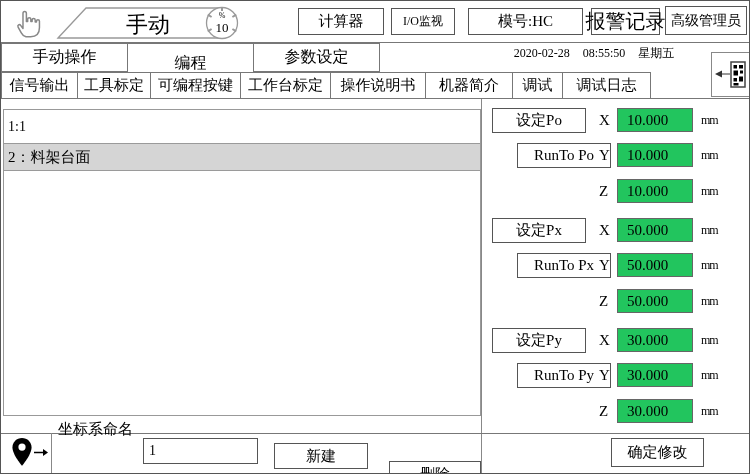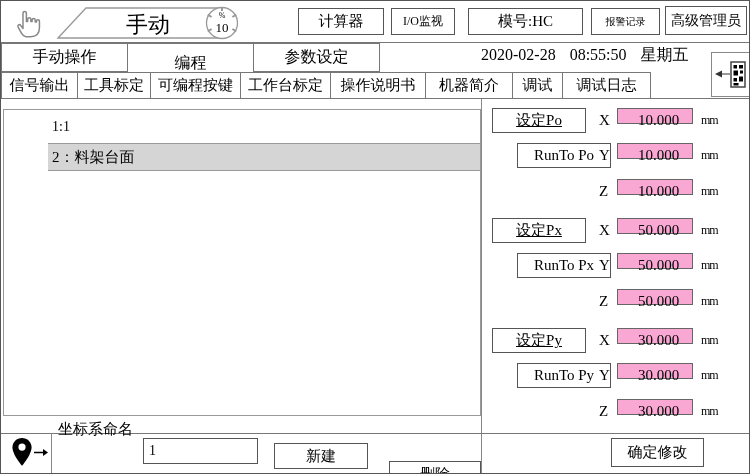--- a/index.html
+++ b/index.html
@@ -15,31 +15,31 @@
     font-size:15px; white-space:nowrap; cursor:default;
   }
   .tabcell {
     position:absolute; box-sizing:border-box; background:#fff;
     border:1px solid #777; display:flex; align-items:center; justify-content:center;
     white-space:nowrap;
   }
   .hairline-h { position:absolute; height:1px; background:#777; }
   .hairline-v { position:absolute; width:1px; background:#888; }
   .topbar { position:absolute; left:0; top:0; width:100%; height:42px; border-bottom:1px solid #777; box-sizing:border-box; background:#fff;padding-left:12px; }
-  .datewrap { position:absolute; left:470px; top:44px; width:236px; height:18px; text-align:left; font-size:16px; }
+  .datewrap { position:absolute; left:470px; top:44px; width:236px; height:18px; text-align:center; font-size:12px; }
   .datewrap span { margin-left:10px; }
-  .listpanel { position:absolute; left:2px; top:108px; width:478px; height:307px; border:1px solid #999; background:#fff; box-sizing:border-box;padding-left:44px; }
+  .listpanel { position:absolute; left:2px; top:108px; width:478px; height:307px; border:1px solid #999; background:#fff; box-sizing:border-box; }
   .listrow { box-sizing:border-box; display:flex; align-items:center; padding-left:4px; font-size:14px; }
   .listrow.r1 { height:34px; border-bottom:1px solid #bbb; background:#fff; }
   .listrow.r2 { height:28px; border-top:1px solid #9a9a9a; border-bottom:1px solid #9a9a9a; background:#d5d5d5; font-size:15px; margin-top:-1px; }
   .group { position:absolute; left:480px; width:270px; height:100px; }
   .group .setbtn, .group .runbtn { position:absolute; left:11px; width:94px; height:25px; }
-  .group .runbtn { top:35px;margin-left:25px; } .group .setbtn { top:0;text-decoration:underline; }
+  .group .runbtn { top:35px;margin-left:25px; } .group .setbtn { top:0; }
   .axis-label { position:absolute; left:118px; width:16px; font-size:15px; }
-  .axis-input { position:absolute; left:136px; width:76px; height:16px; border:1px solid #666; background:#f9a8d4; box-sizing:border-box; font-size:15px; line-height:22px; padding-left:20px; }
+  .axis-input { position:absolute; left:136px; width:76px; height:24px; border:1px solid #666; background:#22c55e; box-sizing:border-box; font-size:15px; line-height:22px; padding-left:9px; }
   .axis-unit { position:absolute; left:220px; font-size:12px; letter-spacing:-1px; }
   input.namebox {
     position:absolute; box-sizing:border-box; border:1px solid #555; background:#fff;
     font-family:inherit; font-size:14px; padding:0 0 0 5px; outline:none;
   }
   svg text { font-family:"Liberation Serif","DejaVu Serif",serif; fill:#000; }
 </style>
 </head>
 <body>
 
@@ -62,21 +62,21 @@
         <line x1="176.4" y1="24" x2="180.3" y2="26.3"></line>
       </g>
       <text x="92" y="27" font-size="22" text-anchor="middle">手动</text>
       <text x="166" y="13" font-size="8" text-anchor="middle">%</text>
       <text x="166" y="27" font-size="13" text-anchor="middle">10</text>
     </svg>
 
     <div class="btn" style="left:297px;top:7px;width:86px;height:27px">计算器</div>
     <div class="btn" style="left:390px;top:7px;width:64px;height:27px;font-size:12px">I/O监视</div>
     <div class="btn" style="left:467px;top:7px;width:115px;height:27px">模号:HC</div>
-    <div class="btn" style="left:590px;top:7px;width:69px;height:27px;font-size:10px">报警记录</div>
+    <div class="btn" style="left:590px;top:7px;width:69px;height:27px;font-size:20px">报警记录</div>
     <div class="btn" style="left:664px;top:5px;width:82px;height:29px;font-size:14px">高级管理员</div>
   </div>
 
   <div class="tabcell" style="left:0;top:42px;width:127px;height:29px;font-size:16px">手动操作</div>
   <div class="tabcell" style="left:126px;top:42px;width:127px;height:40px;font-size:16px">编程</div>
   <div class="tabcell" style="left:252px;top:42px;width:127px;height:29px;font-size:16px">参数设定</div>
 
   <div class="datewrap">
     <span>2020-02-28</span>
     <span>08:55:50</span>

